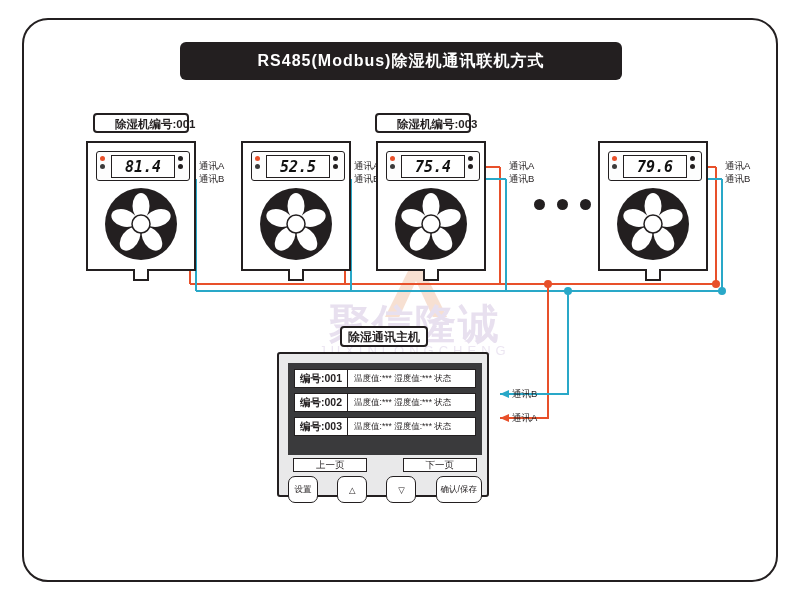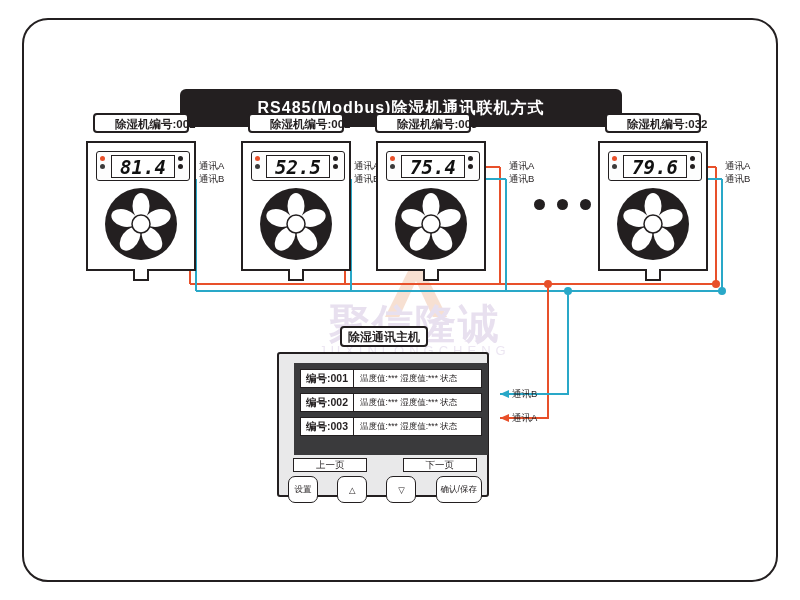--- a/index.html
+++ b/index.html
@@ -83,21 +83,20 @@
     height: 38px;
     background: #231f20;
     border-radius: 6px;
     color: #ffffff;
     font-size: 16px;
     font-weight: bold;
     display: flex;
     align-items: center;
     justify-content: center;
     letter-spacing: 1px;
-    margin-top: 47px;
   }
 
   
   .unit-label {
     position: absolute;
     background: #ffffff;
     border: 2px solid #231f20;
     border-radius: 4px;
     height: 20px;
     line-height: 18px;
@@ -160,21 +159,21 @@
     height: 23px;
     background: #ffffff;
     border: 1.5px solid #231f20;
     display: flex;
     align-items: center;
     justify-content: center;
     box-sizing: border-box;
   }
   .unit .lcd span {
     font-family: "DejaVu Sans Mono", monospace;
-    font-size: 19px;
+    font-size: 15px;
     font-weight: bold;
     font-style: italic;
     color: #111;
     letter-spacing: 0px;
   }
   .fan-wrap {
     position: absolute;
     left: 50%;
     top: 44px;
     transform: translateX(-50%);
@@ -218,21 +217,21 @@
     top: 352px;
     width: 212px;
     height: 145px;
     border: 2px solid #231f20;
     background: #e9e9ea;
     border-radius: 3px;
     box-sizing: border-box;
   }
   .master-screen {
     position: absolute;
-    left: 15px;
+    left: 9px;
     top: 9px;
     width: 194px;
     height: 92px;
     background: #3a3a3c;
     box-sizing: border-box;
     padding: 6px 6px;
   }
   .row {
     display: flex;
     align-items: center;
@@ -415,21 +414,20 @@
           <circle cx="37" cy="37" r="9"></circle>
         </g>
         <circle cx="37" cy="37" r="9" fill="none" stroke="#231f20" stroke-width="1.5"></circle>
       </svg>
     </div>
     <div class="foot"></div>
   </div>
   <div class="comm-label" style="left:199px; top:160px;">通讯A</div>
   <div class="comm-label" style="left:199px; top:173px;">通讯B</div>
 
-  <div class="unit-label" style="left:248px; top:113px; width:96px;">除湿机编号:002</div>
   <div class="unit" style="left:241px; top:141px;">
     <div class="panel">
       <div class="dots-left">
           <i class="red"></i>
           <i class="dark"></i>
         </div>
       <div class="lcd">
           <span>52.5</span>
         </div>
       <div class="dots-right">
@@ -487,21 +485,20 @@
     </div>
     <div class="foot"></div>
   </div>
   <div class="comm-label" style="left:509px; top:160px;">通讯A</div>
   <div class="comm-label" style="left:509px; top:173px;">通讯B</div>
 
   <div class="ell" style="left:534px; top:199px;"></div>
   <div class="ell" style="left:557px; top:199px;"></div>
   <div class="ell" style="left:580px; top:199px;"></div>
 
-  <div class="unit-label" style="left:605px; top:113px; width:96px;">除湿机编号:032</div>
   <div class="unit" style="left:598px; top:141px;">
     <div class="panel">
       <div class="dots-left">
           <i class="red"></i>
           <i class="dark"></i>
         </div>
       <div class="lcd">
           <span>79.6</span>
         </div>
       <div class="dots-right">

